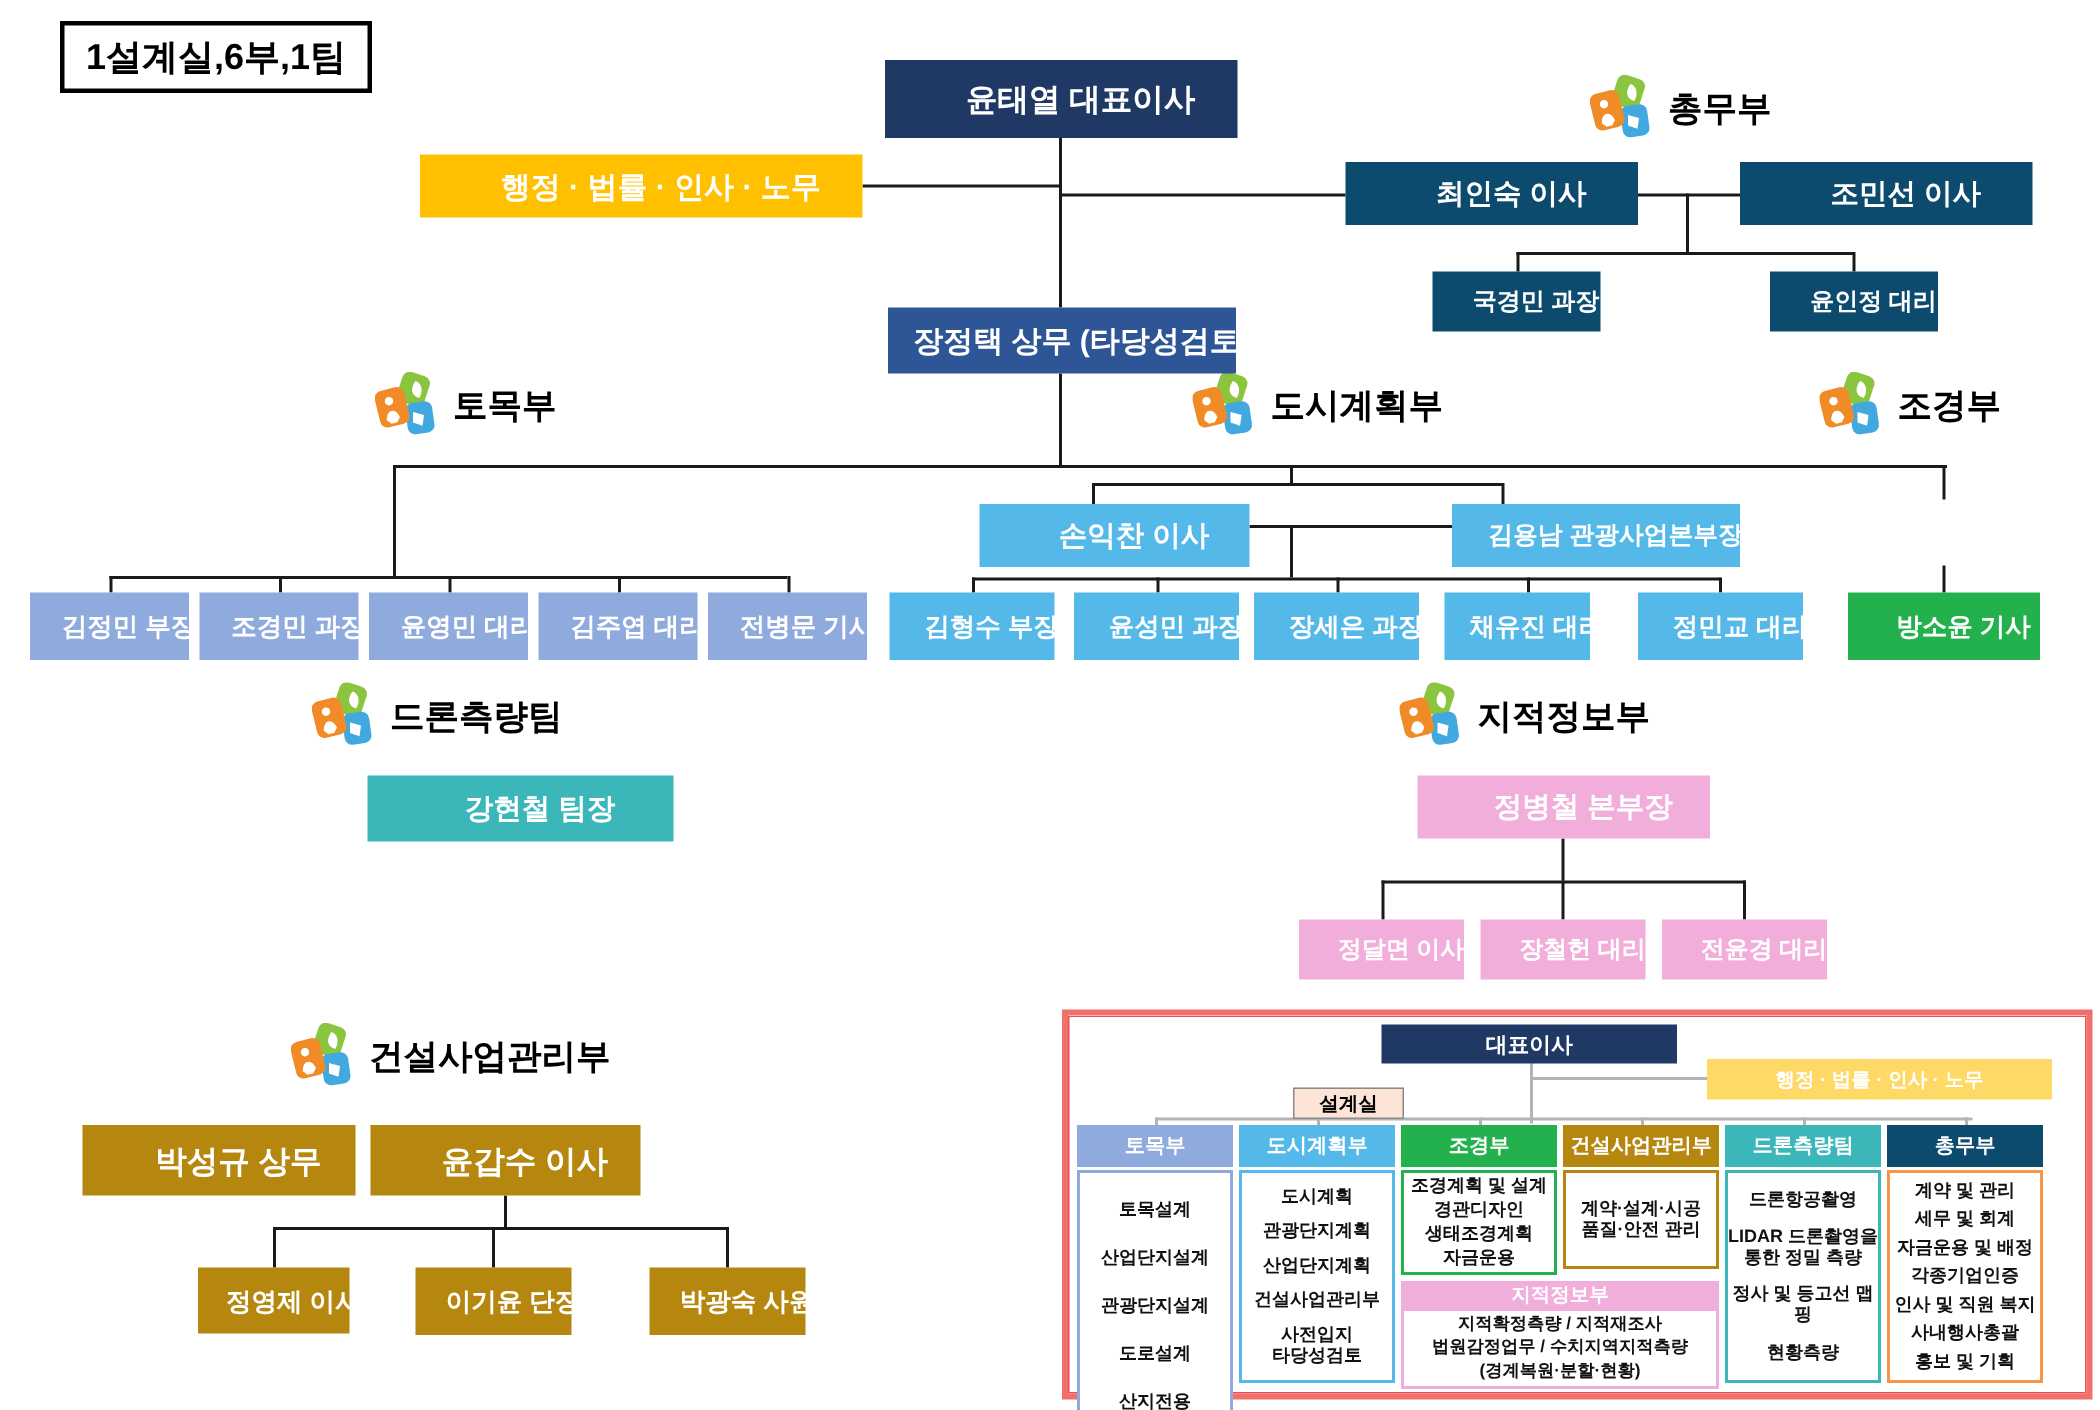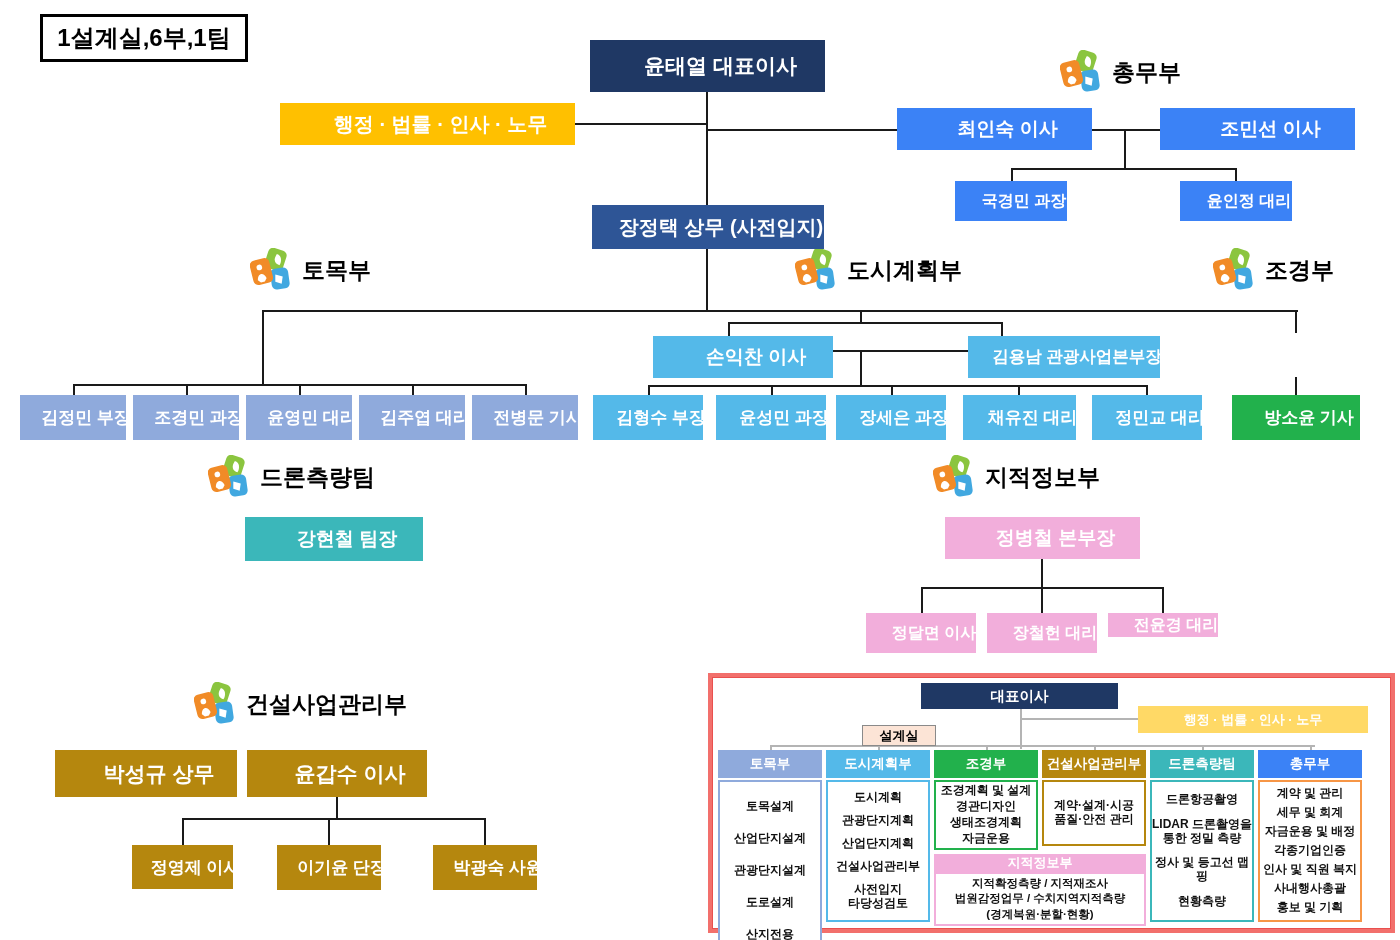--- a/index.html
+++ b/index.html
@@ -1,21 +1,21 @@
 <!DOCTYPE html>
 <html><head>
 <meta charset="utf-8">
 <style>
   html,body{margin:0;padding:0;background:#fff;}
   #canvas{position:relative;width:1400px;height:940px;background:#fff;overflow:hidden;
           font-family:"Liberation Sans","DejaVu Sans",sans-serif;}
   .node{position:absolute;display:flex;align-items:center;justify-content:center;
         color:#fff;font-weight:bold;text-align:right;box-sizing:border-box;white-space:nowrap;padding-left:26px;}
   .navy{background:#1f3864}.royal{background:#2e5596}.yellow{background:#ffc000}
-  .orange{background:#3b82f6}.peri{background:#8faadc}.sky{background:#54b9e9}
+  .orange{background:#0c4a6e}.peri{background:#8faadc}.sky{background:#54b9e9}
   .green{background:#22b14c}.teal{background:#3bb7ba}.pink{background:#f2aedb}.gold{background:#b5870e}
   .f21{font-size:21px}.f20{font-size:20px}.f19{font-size:19px}.f17{font-size:17px}
   .f16{font-size:16px}.f165{font-size:16.5px}
   .line{position:absolute;background:#1a1a1a;}
   .badge{position:absolute;left:40px;top:14px;width:202px;height:42px;border:3px solid #000;
          display:flex;align-items:center;justify-content:center;font-size:24px;font-weight:bold;color:#000;}
   .sec-label{position:absolute;display:flex;align-items:center;gap:12px;font-weight:800;
              font-size:23px;color:#000;white-space:nowrap;}
   .logo{width:40px;height:44px;flex:0 0 auto;}
   
@@ -143,44 +143,44 @@
       </svg>
     <span>건설사업관리부</span>
   </div>
 
   <div class="node navy f21" style="left:590px;top:40px;width:235px;height:52px">윤태열 대표이사</div>
   <div class="node yellow f20" style="left:280px;top:103px;width:295px;height:42px">행정 · 법률 · 인사 · 노무</div>
   <div class="node orange f19" style="left:897px;top:108px;width:195px;height:42px">최인숙 이사</div>
   <div class="node orange f19" style="left:1160px;top:108px;width:195px;height:42px">조민선 이사</div>
   <div class="node orange f16" style="left:955px;top:181px;width:112px;height:40px">국경민 과장</div>
   <div class="node orange f16" style="left:1180px;top:181px;width:112px;height:40px">윤인정 대리</div>
-  <div class="node royal f20" style="left:592px;top:205px;width:232px;height:44px">장정택 상무 (사전입지)</div>
+  <div class="node royal f20" style="left:592px;top:205px;width:232px;height:44px">장정택 상무 (타당성검토)</div>
 
   <div class="node peri f17" style="left:20px;top:395px;width:106px;height:45px">김정민 부장</div>
   <div class="node peri f17" style="left:133px;top:395px;width:106px;height:45px">조경민 과장</div>
   <div class="node peri f17" style="left:246px;top:395px;width:106px;height:45px">윤영민 대리</div>
   <div class="node peri f17" style="left:359px;top:395px;width:106px;height:45px">김주엽 대리</div>
   <div class="node peri f17" style="left:472px;top:395px;width:106px;height:45px">전병문 기사</div>
 
   <div class="node sky f19" style="left:653px;top:336px;width:180px;height:42px">손익찬 이사</div>
   <div class="node sky f165" style="left:968px;top:336px;width:192px;height:42px">김용남 관광사업본부장</div>
   <div class="node sky f17" style="left:593px;top:395px;width:110px;height:45px">김형수 부장</div>
   <div class="node sky f17" style="left:716px;top:395px;width:110px;height:45px">윤성민 과장</div>
   <div class="node sky f17" style="left:836px;top:395px;width:110px;height:45px">장세은 과장</div>
-  <div class="node sky f17" style="left:963px;top:395px;width:113px;height:45px">채유진 대리</div>
+  <div class="node sky f17" style="left:963px;top:395px;width:97px;height:45px">채유진 대리</div>
   <div class="node sky f17" style="left:1092px;top:395px;width:110px;height:45px">정민교 대리</div>
 
   <div class="node green f17" style="left:1232px;top:395px;width:128px;height:45px">방소윤 기사</div>
 
-  <div class="node teal f19" style="left:245px;top:517px;width:178px;height:44px">강현철 팀장</div>
+  <div class="node teal f19" style="left:245px;top:517px;width:204px;height:44px">강현철 팀장</div>
 
   <div class="node pink f19" style="left:945px;top:517px;width:195px;height:42px">정병철 본부장</div>
   <div class="node pink f16" style="left:866px;top:613px;width:110px;height:40px">정달면 이사</div>
   <div class="node pink f16" style="left:987px;top:613px;width:110px;height:40px">장철헌 대리</div>
-  <div class="node pink f16" style="left:1108px;top:613px;width:110px;height:24px">전윤경 대리</div>
+  <div class="node pink f16" style="left:1108px;top:613px;width:110px;height:40px">전윤경 대리</div>
 
   <div class="node gold f21" style="left:55px;top:750px;width:182px;height:47px">박성규 상무</div>
   <div class="node gold f21" style="left:247px;top:750px;width:180px;height:47px">윤갑수 이사</div>
   <div class="node gold f17" style="left:132px;top:845px;width:101px;height:44px">정영제 이사</div>
   <div class="node gold f17" style="left:277px;top:845px;width:104px;height:45px">이기윤 단장</div>
   <div class="node gold f17" style="left:433px;top:845px;width:104px;height:45px">박광숙 사원</div>
 
   <div id="mini">
 
     <div class="m-line" style="left:308px;top:31px;width:2px;height:41px"></div>

